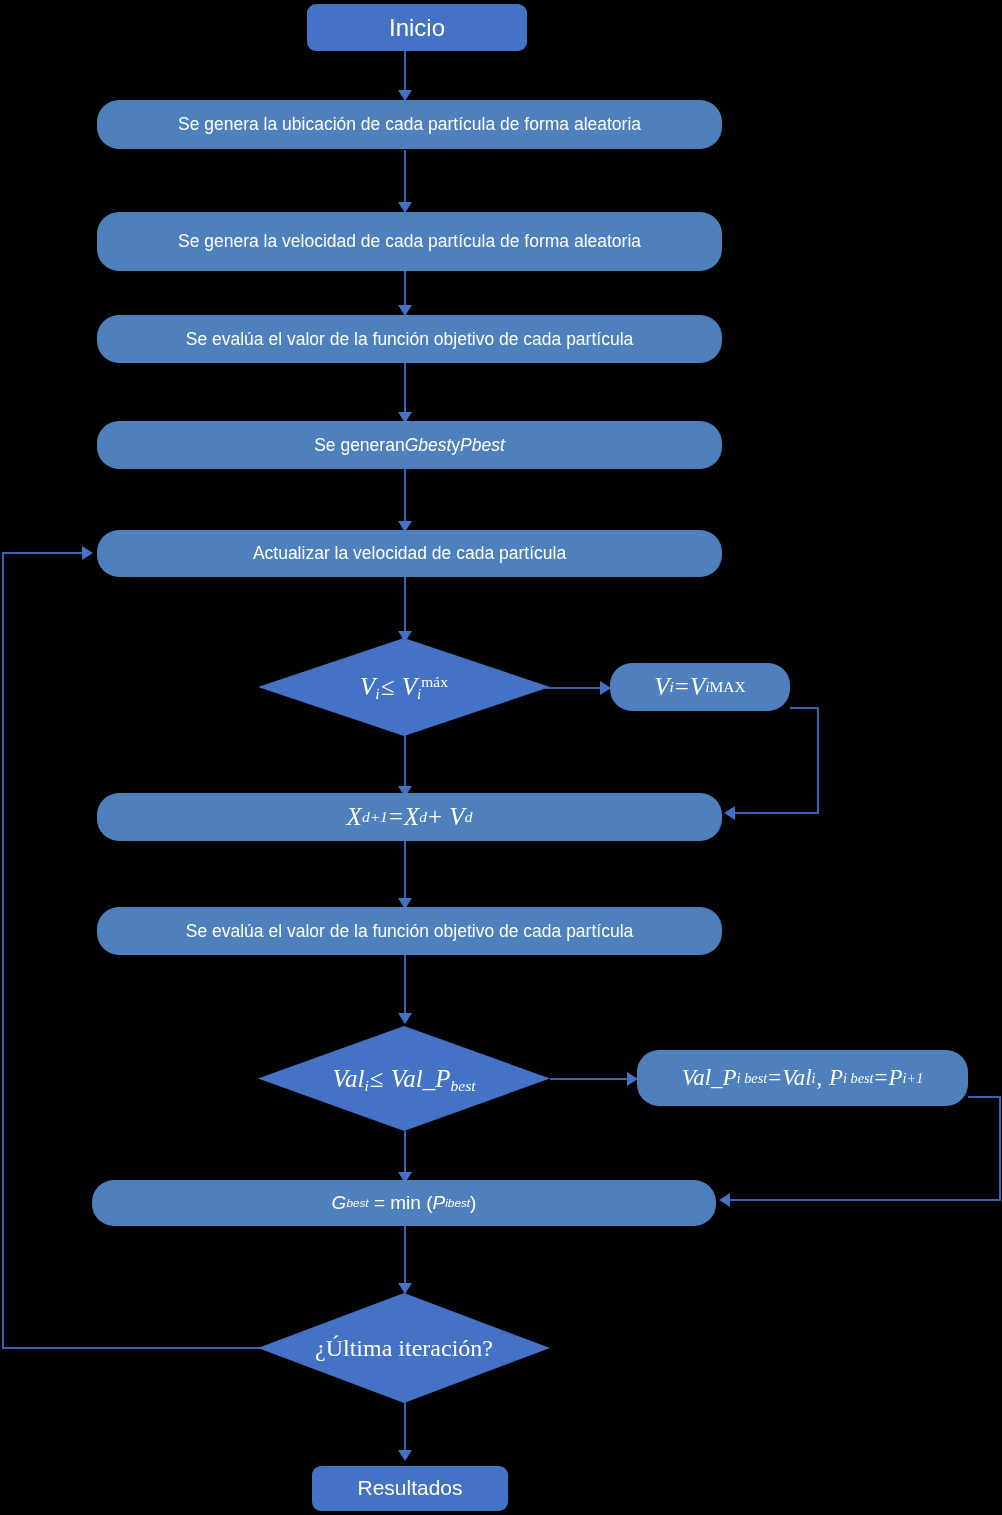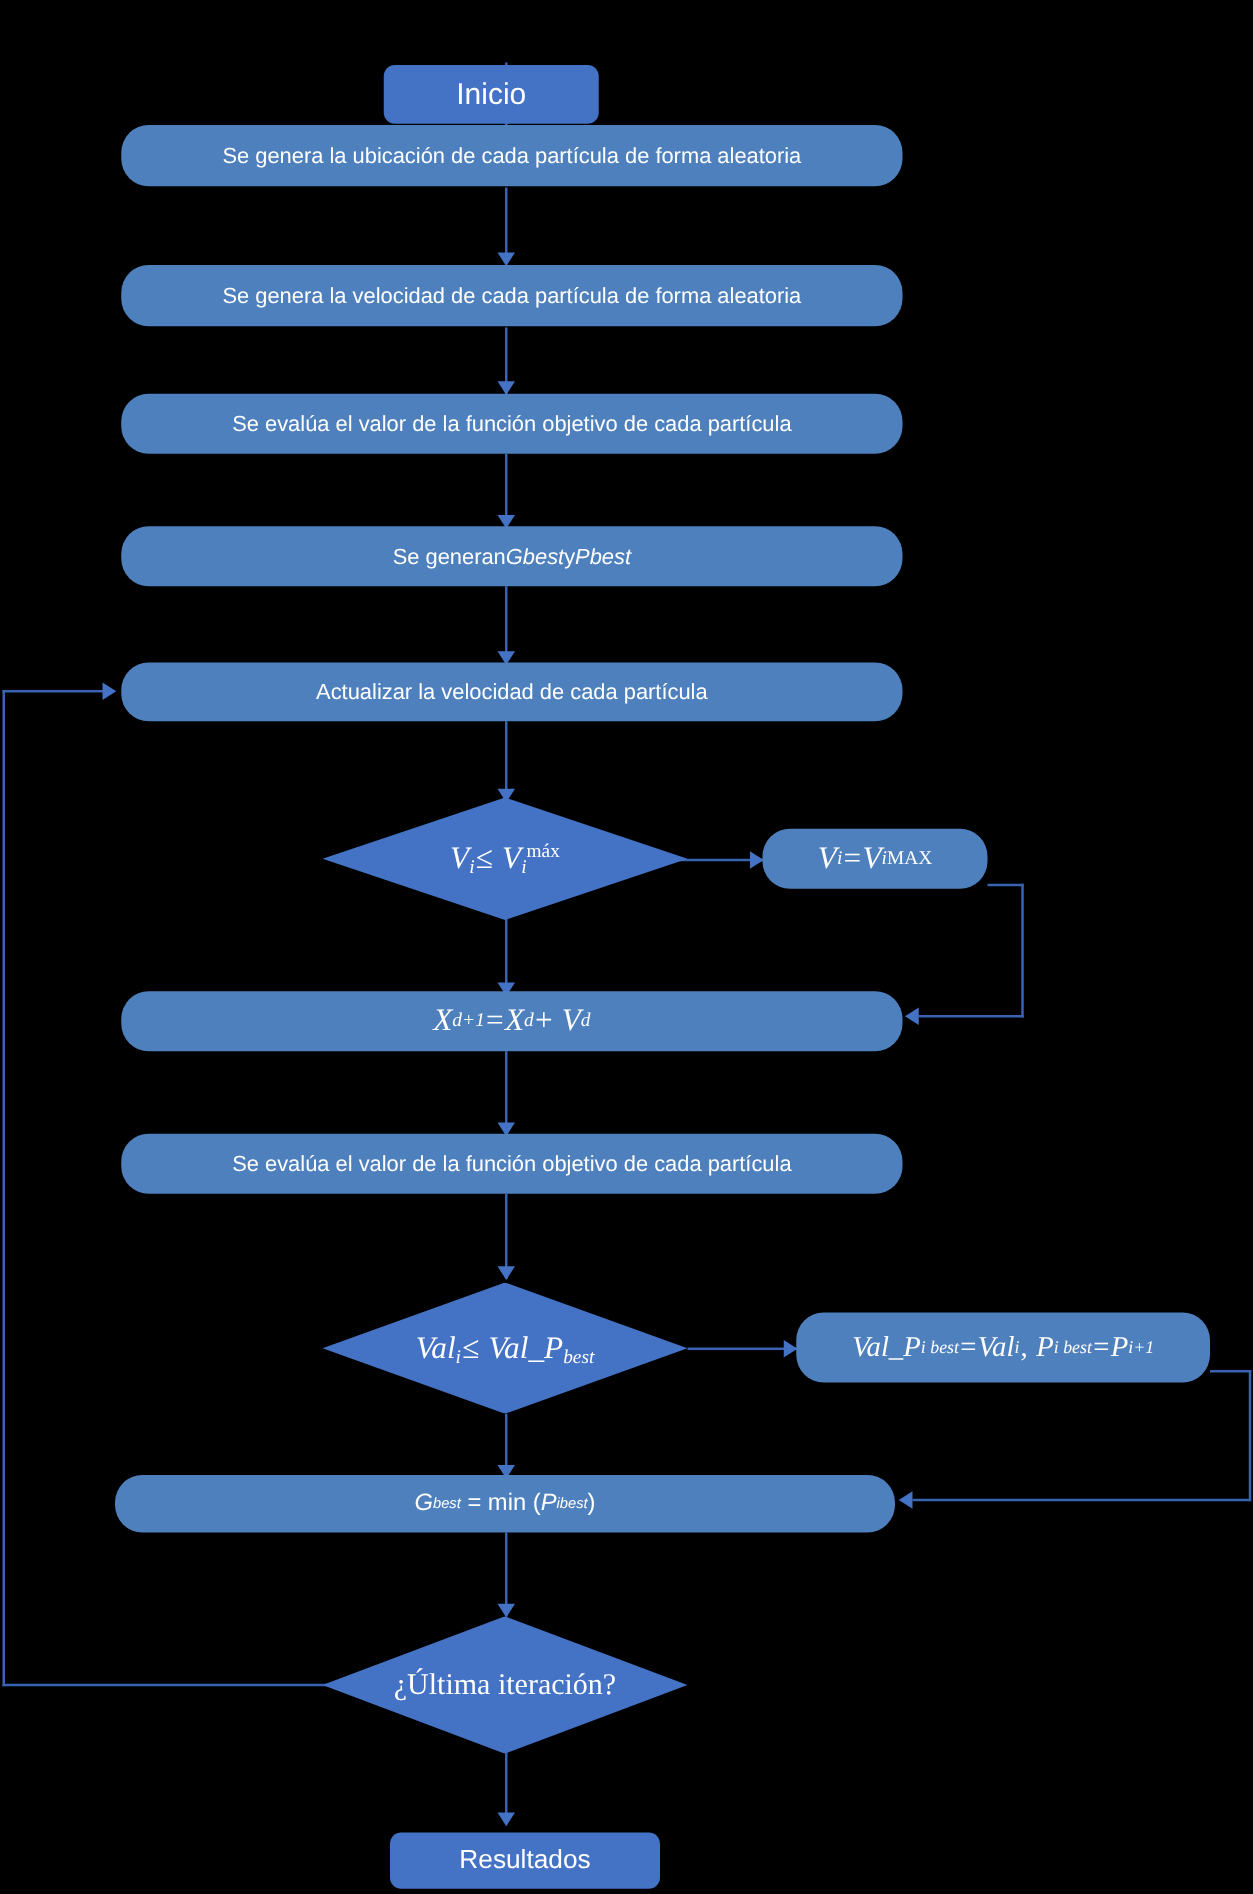--- a/index.html
+++ b/index.html
@@ -171,25 +171,25 @@
   <div class="arrow down" style="left:398px; top:1283px;"></div>
 
   <div class="conn h" style="left:2px; top:1347px; width:272px;"></div>
   <div class="conn v" style="left:2px; top:552px; height:797px;"></div>
   <div class="conn h" style="left:2px; top:552px; width:82px;"></div>
   <div class="arrow right" style="left:82px; top:546px;"></div>
 
   <div class="conn v" style="left:404px; top:1402px; height:57px;"></div>
   <div class="arrow down" style="left:398px; top:1450px;"></div>
 
-  <div class="node terminator" style="left:307px; top:4px; width:172px; height:47px;margin-top:48px;">Inicio</div>
+  <div class="node terminator" style="left:307px; top:4px; width:220px; height:47px;">Inicio</div>
 
   <div class="node process" style="left:97px; top:100px; width:625px; height:49px;">Se genera la ubicación de cada partícula de forma aleatoria</div>
 
-  <div class="node process" style="left:97px; top:212px; width:625px; height:49px;">Se genera la velocidad de cada partícula de forma aleatoria</div>
+  <div class="node process" style="left:97px; top:212px; width:625px; height:59px;">Se genera la velocidad de cada partícula de forma aleatoria</div>
 
   <div class="node process" style="left:97px; top:315px; width:625px; height:48px;">Se evalúa el valor de la función objetivo de cada partícula</div>
 
   <div class="node process" style="left:97px; top:530px; width:625px; height:47px;">Actualizar la velocidad de cada partícula</div>
 
   <div class="node process" style="left:97px; top:421px; width:625px; height:48px;">
     <span>Se generan </span>
       <span class="it-sans">Gbest</span>
       <span> y </span>
       <span class="it-sans">Pbest</span>
@@ -230,15 +230,15 @@
 
   <div class="node process" style="left:92px; top:1180px; width:624px; height:46px; font-size:19px;">
     <span class="it-sans">G</span><sub class="it-sans">best</sub>&nbsp;<span>=</span>&nbsp;<span>min (</span><span class="it-sans">P</span><sub class="it-sans">ibest</sub><span>)</span>
   </div>
 
   <div class="decision-wrap" style="left:258px; top:1293px; width:292px; height:110px;">
     <div class="decision-shape"></div>
     <div class="decision-label plain">¿Última iteración?</div>
   </div>
 
-  <div class="node terminator" style="left:312px; top:1466px; width:216px; height:45px; font-size:21px;text-align:right;">Resultados</div>
+  <div class="node terminator" style="left:312px; top:1466px; width:196px; height:45px; font-size:21px;text-align:right;">Resultados</div>
 
 </div>
 
 </body></html>

